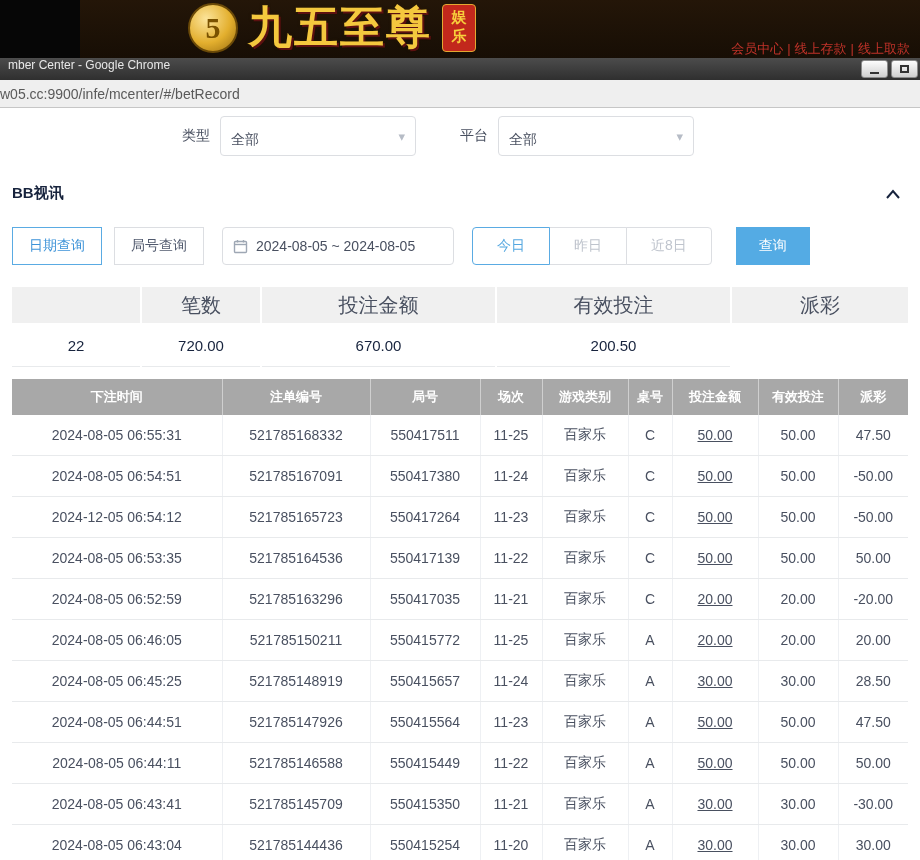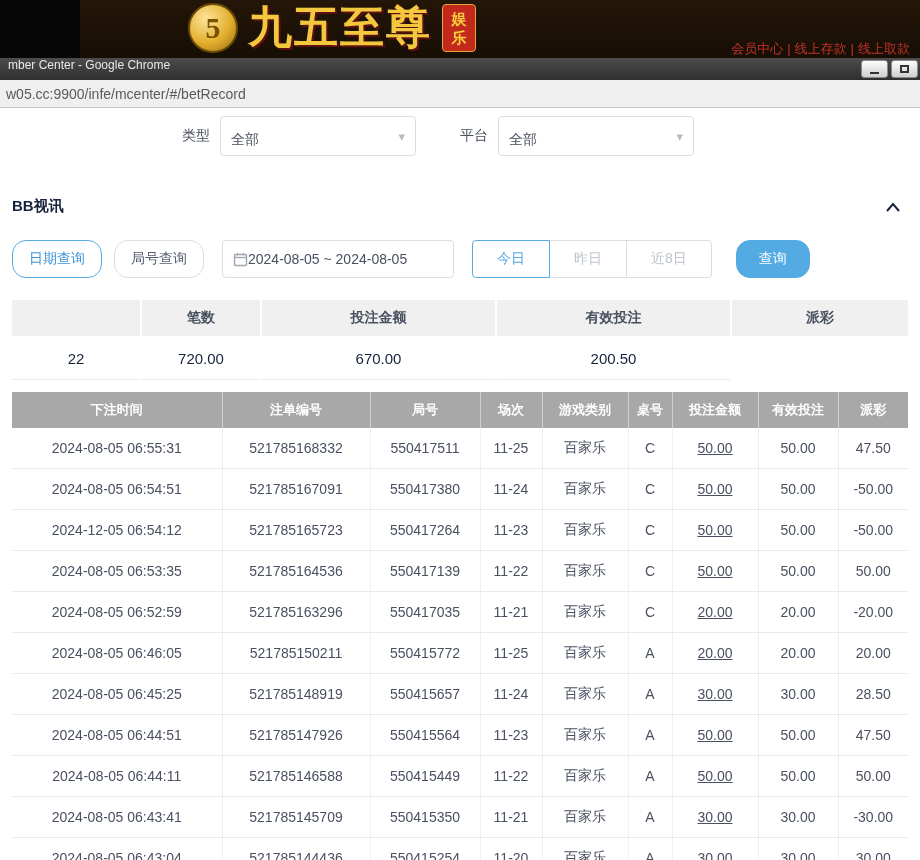--- a/index.html
+++ b/index.html
@@ -5,70 +5,70 @@
   html,body{margin:0;padding:0;}
   body{width:920px;height:860px;overflow:hidden;background:#fff;font-family:"Liberation Sans","DejaVu Sans",sans-serif;}
   .screen{position:relative;width:920px;height:860px;overflow:hidden;}
 
   
   .casino-header{position:relative;height:58px;background:linear-gradient(180deg,#241608,#170e05);}
   .corner-black{position:absolute;left:0;top:0;width:80px;height:58px;background:#060606;}
   .logo{position:absolute;left:188px;top:3px;display:flex;align-items:center;gap:10px;}
   .coin{width:50px;height:50px;border-radius:50%;background:radial-gradient(circle at 35% 30%,#fce49a,#e3af2e 55%,#9a6d10);border:2px solid #6b4a08;display:flex;align-items:center;justify-content:center;font-weight:bold;font-size:30px;color:#7a5200;font-family:"Liberation Serif",serif;box-sizing:border-box;}
   .logo-text{font-family:"Liberation Serif","DejaVu Serif",serif;font-weight:bold;font-size:44px;line-height:1.1;color:#f4c83e;text-shadow:2px 2px 0 #5c1010,0 0 3px #2a1a00;letter-spacing:2px;}
-  .logo-badge{width:34px;height:48px;background:#c2281c;border:1px solid #e2a832;border-radius:4px;color:#f8d03c;font-size:15px;font-weight:bold;display:flex;align-items:center;justify-content:center;box-sizing:border-box;}
+  .logo-badge{width:34px;height:48px;background:#c2281c;border:1px solid #e2a832;border-radius:4px;color:#f8d03c;font-size:15px;font-weight:bold;display:flex;align-items:center;justify-content:center;box-sizing:border-box;font-family:Liberation Mono, monospace;}
   .badge-text{width:16px;word-break:break-all;text-align:center;line-height:1.3;}
   .nav-links{position:absolute;right:6px;top:40px;font-size:13px;color:#c03229;white-space:nowrap;}
   .nav-links a{color:#c03229;text-decoration:none;margin:0 4px;cursor:pointer;}
   .nav-sep{color:#c03229;}
 
   
   .titlebar{position:relative;height:22px;background:linear-gradient(#4c4c4c,#2f2f2f);display:flex;align-items:flex-start;padding:0 8px;box-sizing:border-box;}
   .titlebar-title{color:#e8e8e8;font-size:12px;}
   .win-controls{position:absolute;right:2px;top:2px;display:flex;gap:3px;}
   .win-btn{width:27px;height:18px;border:1px solid #8a8a8a;border-radius:3px;background:linear-gradient(#fdfdfd,#cfcfcf);display:flex;align-items:center;justify-content:center;cursor:pointer;box-sizing:border-box;padding:0;}
   .glyph-min{width:9px;height:2px;background:#333;margin-top:7px;}
   .glyph-max{width:9px;height:8px;border:2px solid #333;box-sizing:border-box;}
 
   
-  .urlbar{height:28px;background:#efefef;border-bottom:1px solid #c6c6c6;display:flex;align-items:center;padding:0 6px;box-sizing:border-box;cursor:text;}
+  .urlbar{height:28px;background:#efefef;border-bottom:1px solid #c6c6c6;display:flex;align-items:center;padding:0 0;box-sizing:border-box;cursor:text;}
   .url-text{font-size:14px;color:#5a5a5a;}
 
   
   .content{padding:0 12px;background:#fff;}
 
   .filter-row{margin-top:8px;margin-left:170px;display:flex;align-items:center;height:40px;}
   .filter-label{font-size:14px;color:#495060;margin-right:10px;}
   .select{width:196px;height:40px;border:1px solid #dcdee2;border-radius:4px;display:flex;align-items:center;justify-content:space-between;padding:0 10px;box-sizing:border-box;cursor:pointer;background:#fff;}
   .select-value{font-size:14px;color:#495060;margin-top:8px;}
   .select-arrow{font-size:13px;color:#b6bcc6;}
   .filter-gap{width:44px;}
 
-  .section-row{margin-top:41px;display:flex;align-items:center;justify-content:space-between;gap:44px;}
+  .section-row{margin-top:28px;display:flex;align-items:center;justify-content:space-between;gap:44px;}
   .section-title{font-size:15px;font-weight:bold;color:#17233d;}
   .chevron-up{cursor:pointer;display:flex;align-items:center;margin-right:6px;}
 
   .toolbar{margin-top:24px;display:flex;align-items:center;}
-  .btn{height:38px;border:1px solid #dcdee2;border-radius:14px;background:#fff;font-size:14px;color:#515a6e;padding:0 16px;cursor:pointer;font-family:inherit;box-sizing:border-box;}
+  .btn{height:38px;border:1px solid #dcdee2;border-radius:0;background:#fff;font-size:14px;color:#515a6e;padding:0 16px;cursor:pointer;font-family:inherit;box-sizing:border-box;}
   .btn-blue-outline{border-color:#5aabe3;color:#3d93d8;}
   .btn-query{background:#54abe4;border-color:#54abe4;color:#fff;width:74px;padding:0;}
   .date-input{margin-left:18px;width:232px;height:38px;border:1px solid #dcdee2;border-radius:4px;display:flex;align-items:center;padding:0 10px;box-sizing:border-box;cursor:text;background:#fff;}
-  .date-text{font-size:14px;color:#495060;}
+  .date-text{font-size:14px;color:#495060;margin-left:8px;}
   .btn-group{margin-left:18px;display:flex;}
   .btn-group .btn{border-radius:0;margin-left:-1px;color:#bfc4cd;min-width:72px;padding:0 24px;}
   .btn-group .btn:first-child{border-radius:4px 0 0 4px;margin-left:0;}
   .btn-group .btn:last-child{border-radius:0 4px 4px 0;}
   .btn-group .btn.active{border-color:#5aabe3;color:#54a7e0;position:relative;z-index:1;}
   .ml12{margin-left:12px;}
   .ml24{margin-left:24px;}
 
   
   .summary-head,.summary-body{display:grid;grid-template-columns:128px 118px 233px 233px 176px;gap:2px;background:#fff;}
   .summary-head{margin-top:22px;}
-  .sum-hcell{background:#f0f0f0;height:36px;display:flex;align-items:center;justify-content:center;font-size:14px;color:#495060;font-weight:bold;}
+  .sum-hcell{background:#f0f0f0;height:36px;display:flex;align-items:center;justify-content:center;font-size:20px;color:#495060;}
   .summary-body{margin-top:2px;}
   .sum-cell{background:#fff;height:41px;display:flex;align-items:center;justify-content:center;font-size:15px;color:#17233d;border-bottom:1px solid #e8eaec;}
 
   
   table.bet{margin-top:12px;border-collapse:collapse;table-layout:fixed;width:896px;}
   table.bet th{background:#a8a8a8;color:#fff;font-size:13px;font-weight:bold;height:34px;border-right:1px solid rgba(255,255,255,.45);}
   table.bet th:last-child{border-right:none;}
   table.bet td{height:38px;text-align:center;font-size:14px;color:#495060;border-bottom:1px solid #e8eaec;border-right:1px solid #eef0f3;overflow:hidden;white-space:nowrap;}
   table.bet td:last-child{border-right:none;}
   td.bet-link{color:#54a7e0;text-decoration:underline;cursor:pointer;}

